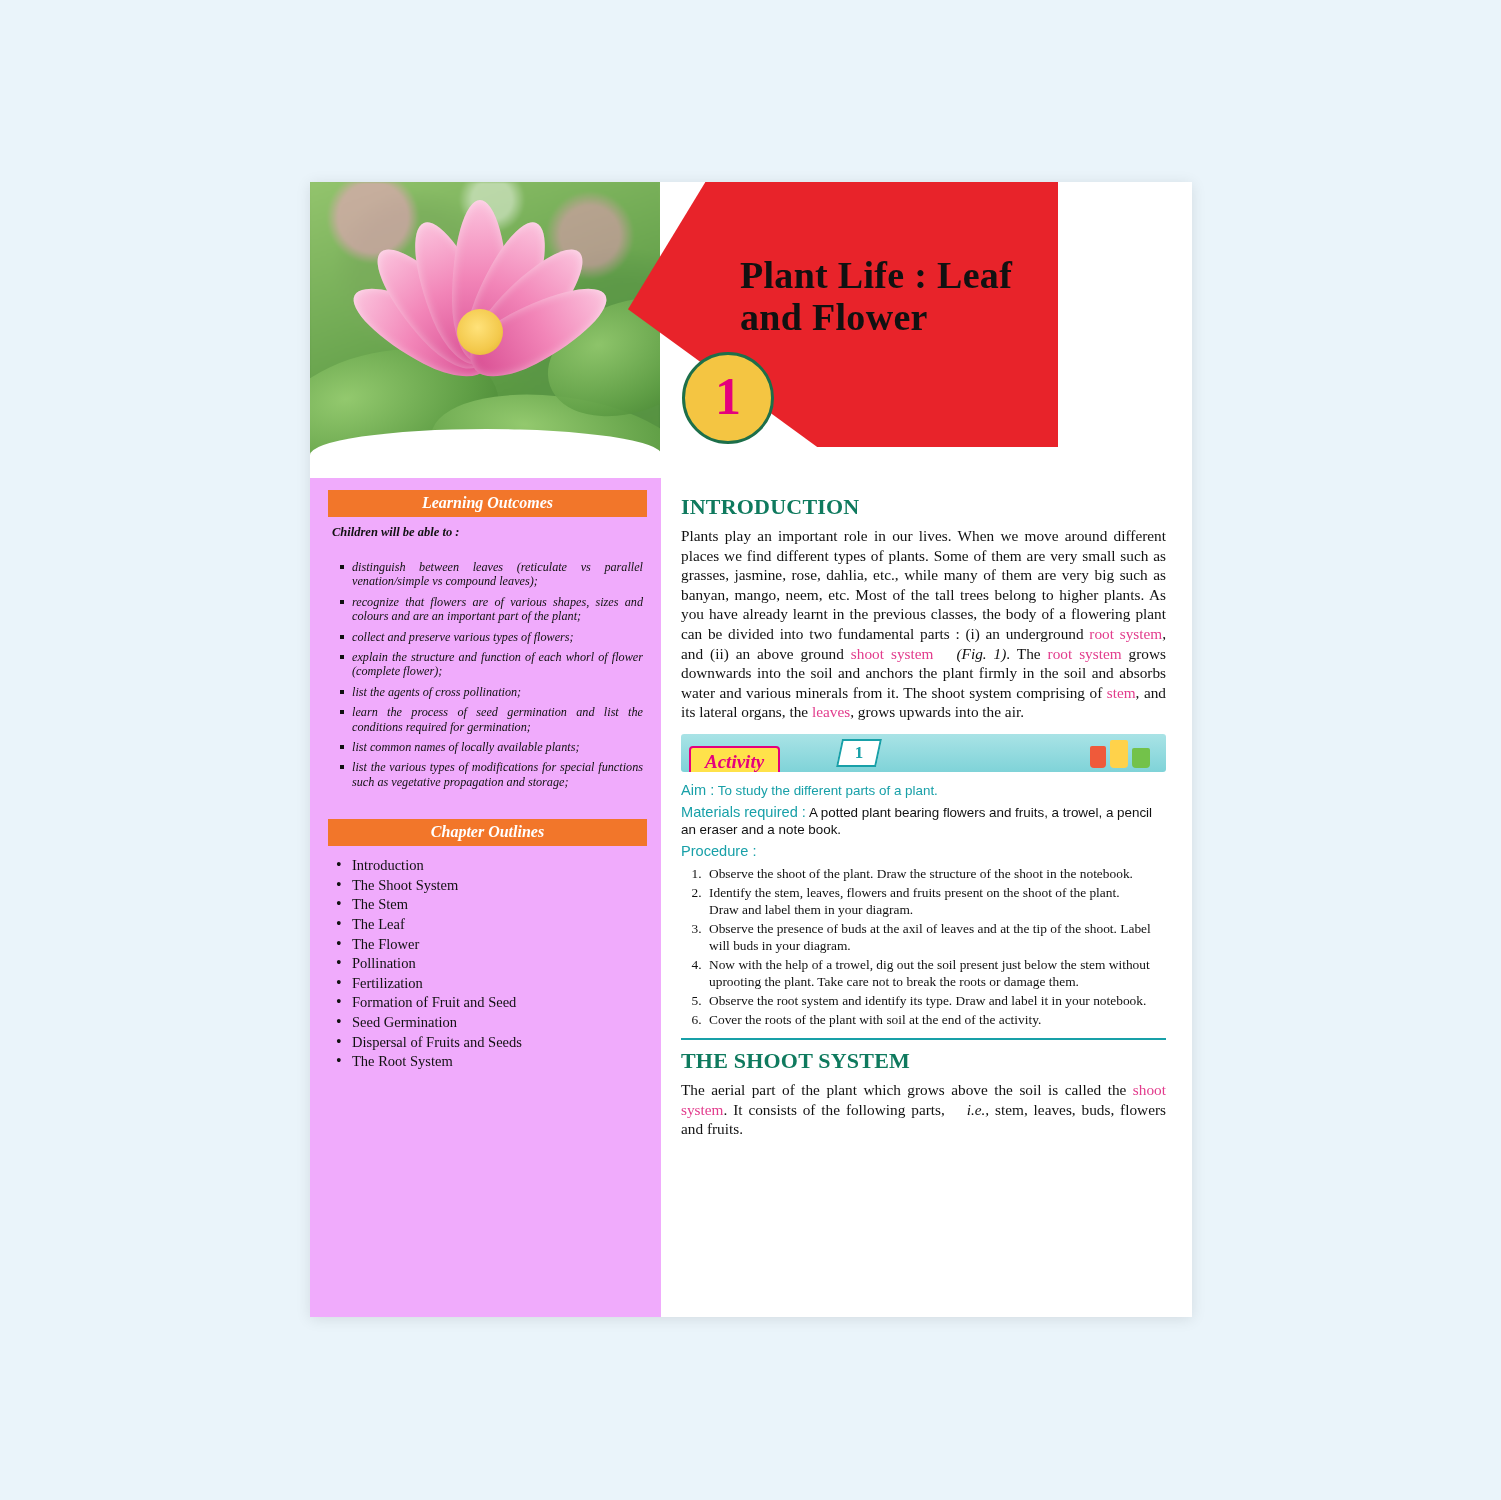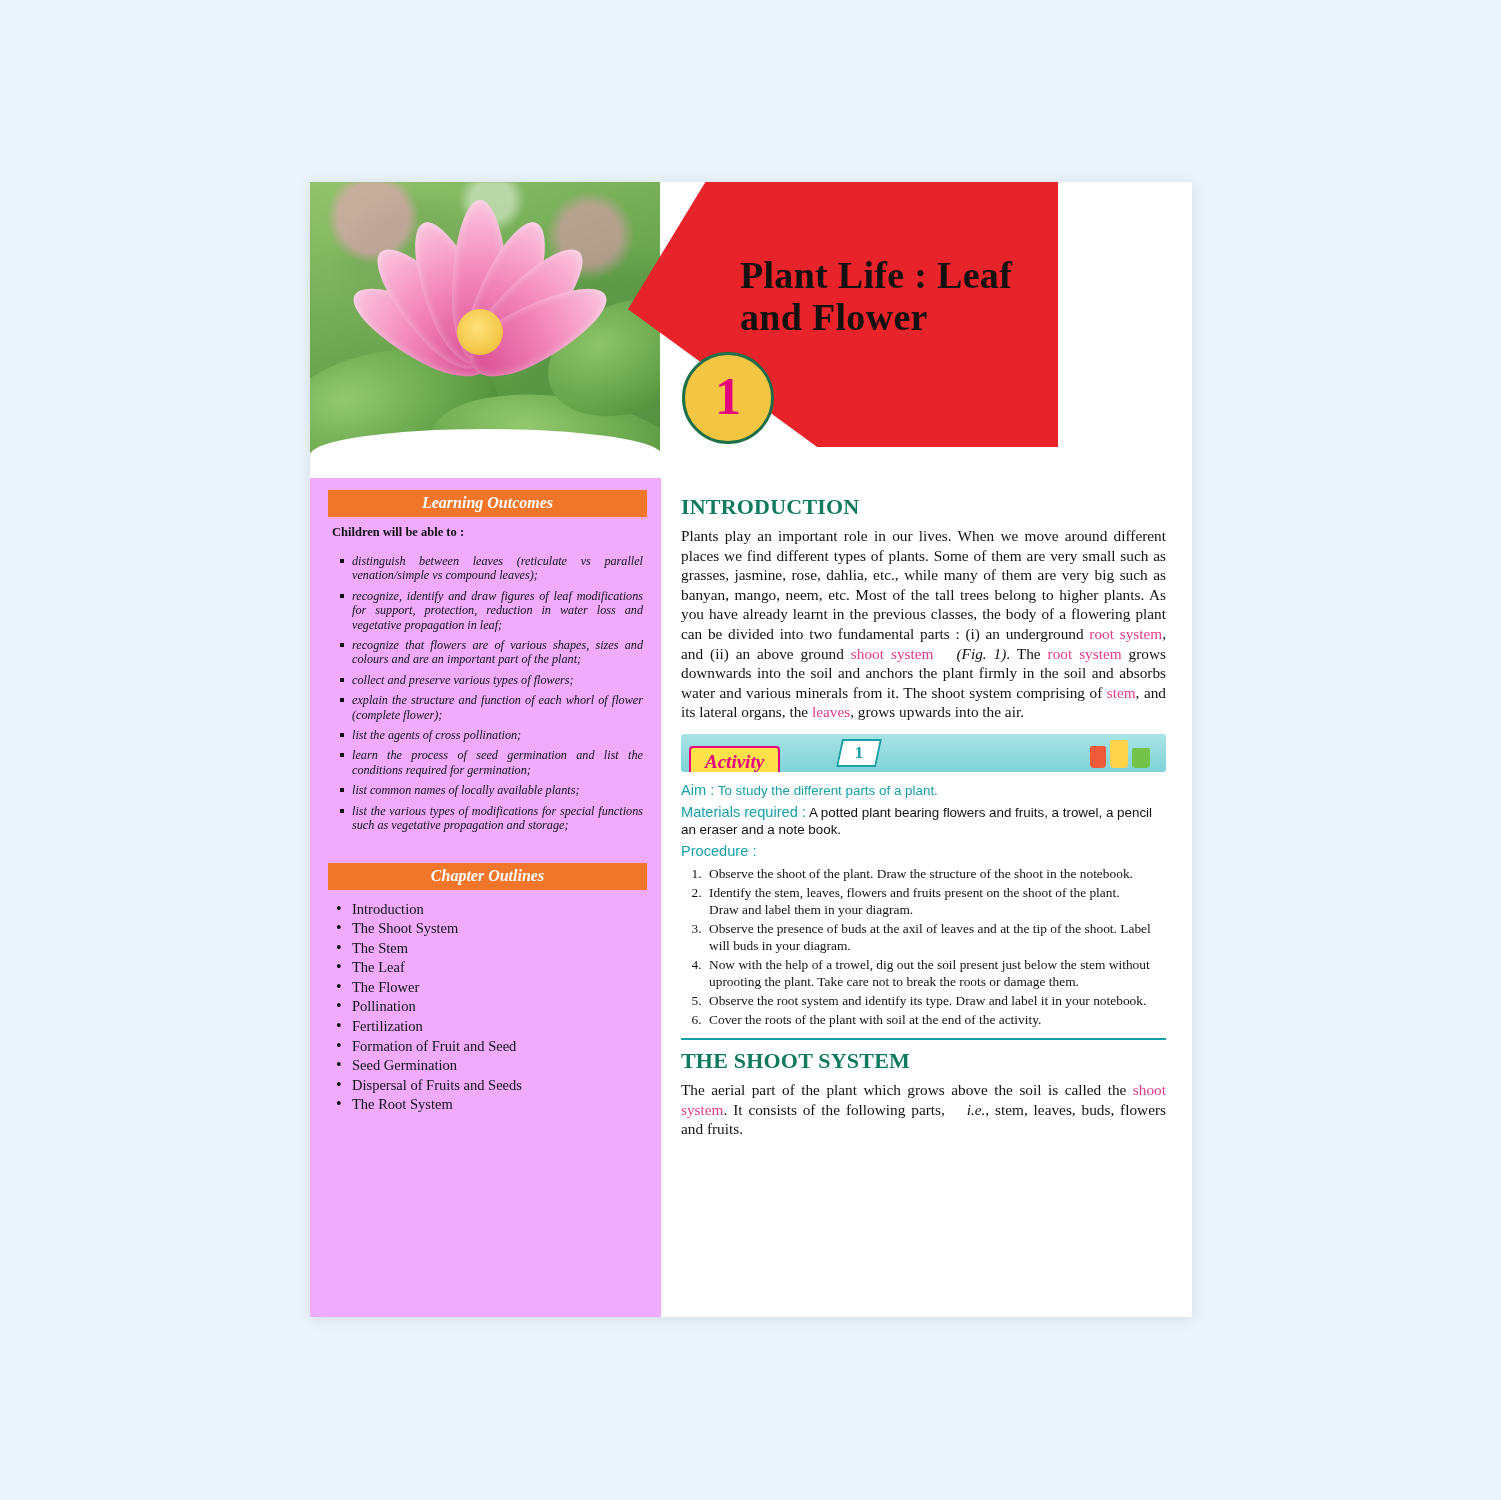--- a/index.html
+++ b/index.html
@@ -146,21 +146,22 @@
     background: #f2762a;
     color: #ffffff;
     font-style: italic;
     font-weight: bold;
     font-size: 16px;
     text-align: center;
     padding: 4px 0 5px;
     font-family: "Liberation Serif", serif;
   }
   .lo-intro {
-    margin: 8px 16px 14px 22px;
+    margin: 8px 16px 20px 22px;
+    font-style: italic;
     font-weight: bold;
     font-size: 12.5px;
     color: #111;
   }
   ul.lo-list {
     margin: 2px 18px 0 30px;
     padding: 0;
     list-style: none;
   }
   ul.lo-list li {
@@ -338,21 +339,20 @@
     <div class="header-wave"></div>
   </div>
 
   <div class="body-wrap">
 
     <div class="left-col">
       <div class="band">Learning Outcomes</div>
       <div class="lo-intro">Children will be able to :</div>
       <ul class="lo-list">
         <li>distinguish between leaves (reticulate vs parallel venation/simple vs compound leaves);</li>
-        <li>recognize, identify and draw figures of leaf modifications for support, protection, reduction in water loss and vegetative propagation in leaf;</li>
         <li>recognize that flowers are of various shapes, sizes and colours and are an important part of the plant;</li>
         <li>collect and preserve various types of flowers;</li>
         <li>explain the structure and function of each whorl of flower (complete flower);</li>
         <li>list the agents of cross pollination;</li>
         <li>learn the process of seed germination and list the conditions required for germination;</li>
         <li>list common names of locally available plants;</li>
         <li>list the various types of modifications for special functions such as vegetative propagation and storage;</li>
       </ul>
 
       <div class="band" style="margin-top:30px;">Chapter Outlines</div>

